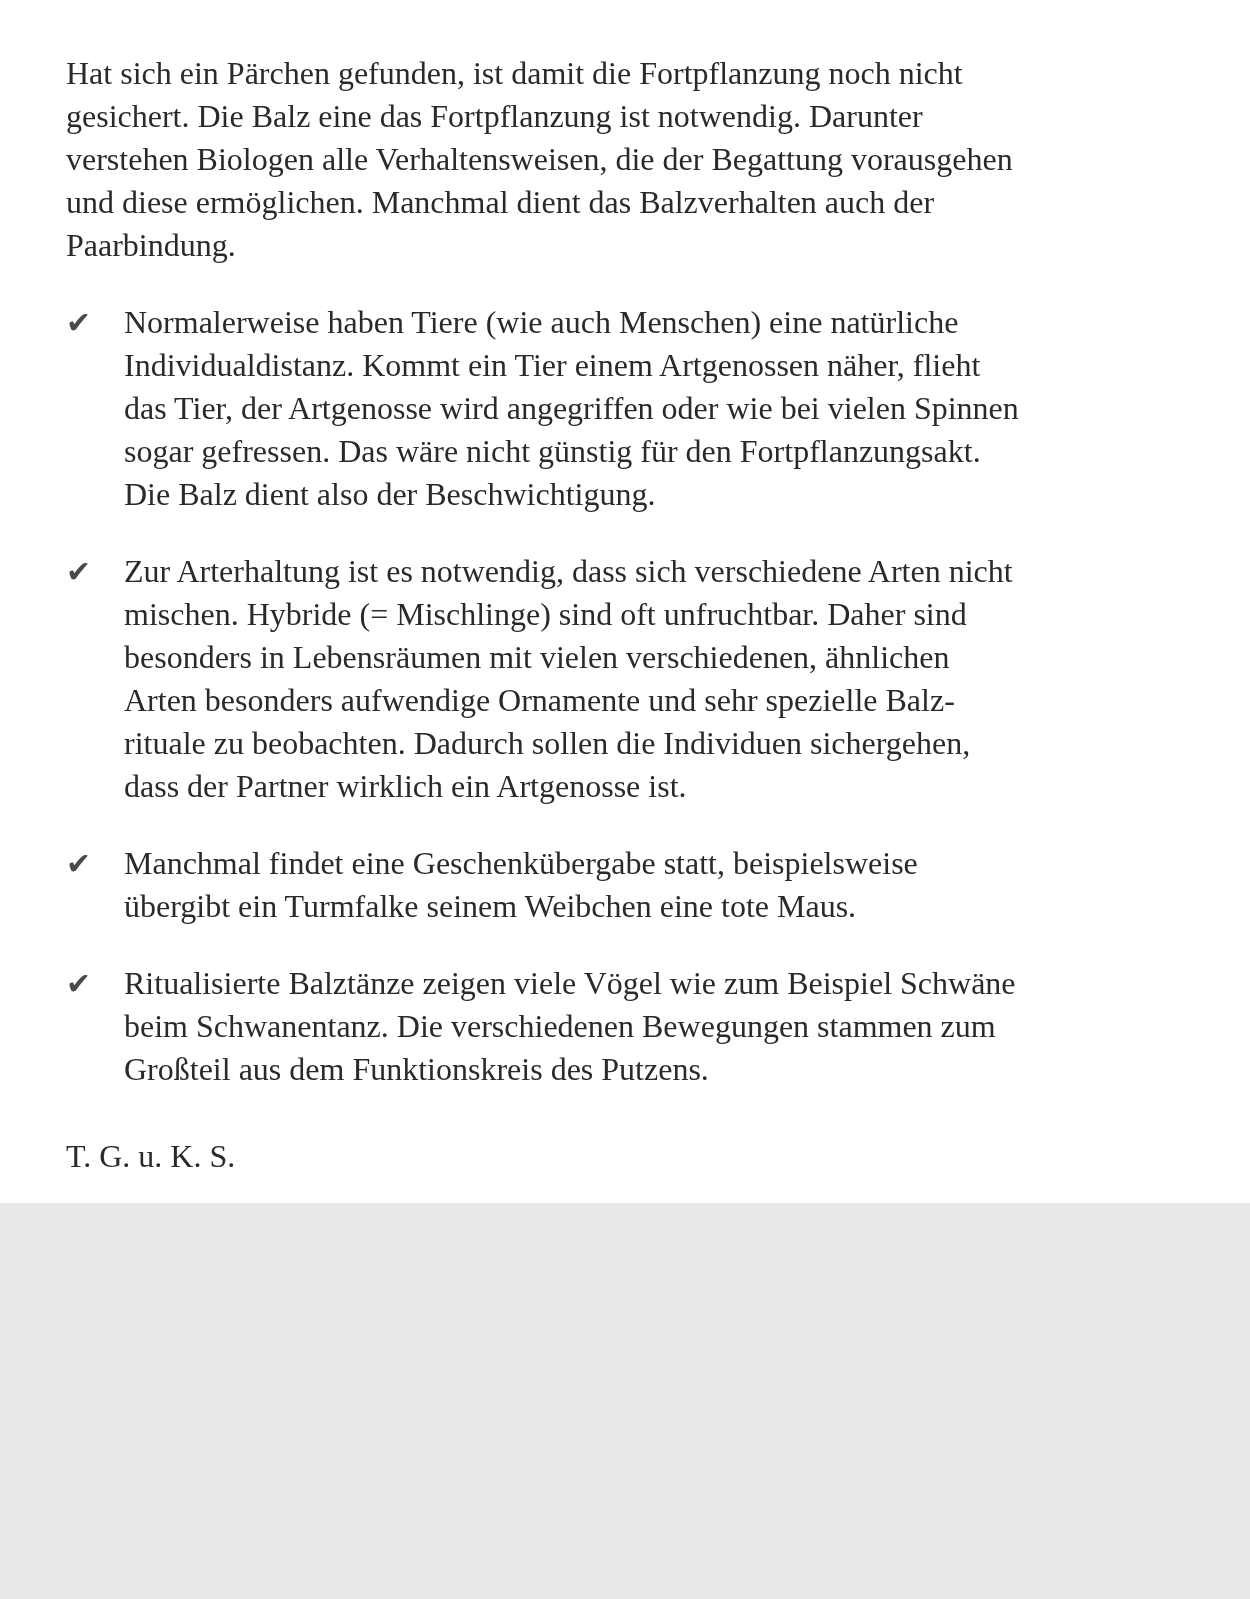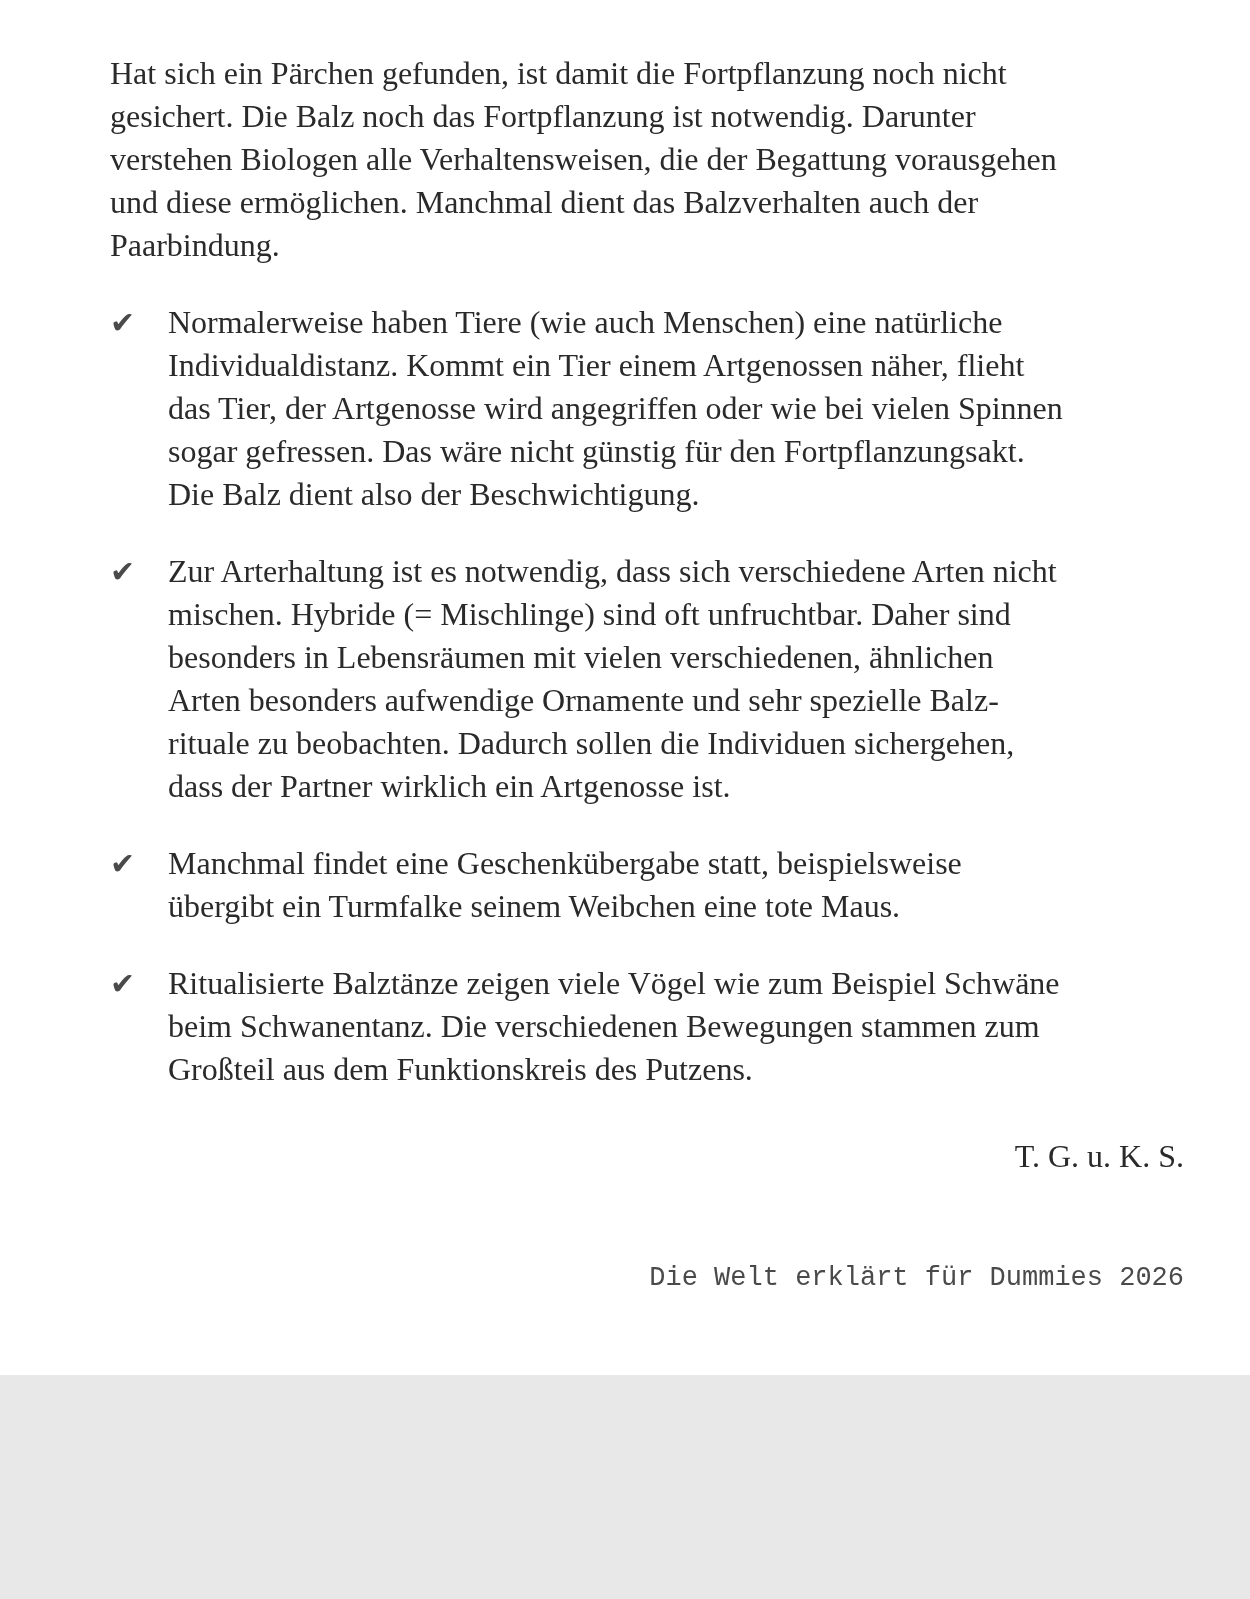--- a/index.html
+++ b/index.html
@@ -1,23 +1,23 @@
 <!DOCTYPE html>
 <html><head>
 <meta charset="utf-8">
 <style>
   html, body { margin: 0; padding: 0; background: #e8e8e8; }
   .page {
     position: relative;
     width: 1250px;
-    height: 1375px;
+    height: 1203px;
     margin: 0 auto;
     background: #ffffff;
     box-sizing: border-box;
-    padding: 52px 66px 0 110px;
+    padding: 52px 66px 0 66px;
     font-family: "Liberation Serif", "DejaVu Serif", serif;
     font-size: 32px;
     line-height: 43px;
     color: #2a2a2a;
     overflow: hidden;
   }
   .para {
     white-space: pre-line;
     margin: 0 0 34px 0;
   }
@@ -33,40 +33,39 @@
     line-height: 43px;
     color: #4a4a4a;
     font-weight: bold;
   }
   .btext {
     flex: 1;
     white-space: pre-line;
   }
   .ital { }
   .signature {
-    text-align: right;
     margin: 44px 0 0 0;
     white-space: pre-line;
   }
   .book-footer {
     text-align: right;
     margin: 84px 0 0 0;
     font-family: Liberation Mono, monospace;
     font-size: 27px;
     line-height: 32px;
     color: #4a4a4a;
   }
 </style>
 </head>
 <body>
 
 <div class="page">
 
   <p class="para"><span>Hat sich ein Pärchen gefunden, ist damit die Fortpflanzung noch nicht
-gesichert. Die </span><span class="ital">Balz</span><span> noch das </span><span class="ital">Fortpflanzung</span><span> ist notwendig. Darunter
+gesichert. Die </span><span class="ital">Balz</span><span> eine das </span><span class="ital">Fortpflanzung</span><span> ist notwendig. Darunter
 verstehen Biologen alle Verhaltensweisen, die der Begattung vorausgehen
 und diese ermöglichen. Manchmal dient das Balzverhalten auch der
 Paarbindung.</span></p>
 
 
   <div class="bullet">
     <span class="check">✔</span>
     <div class="btext"><span>Normalerweise haben Tiere (wie auch Menschen) eine natürliche
 </span><span class="ital">Individualdistanz.</span><span> Kommt ein Tier einem Artgenossen näher, flieht
 das Tier, der Artgenosse wird angegriffen oder wie bei vielen Spinnen

